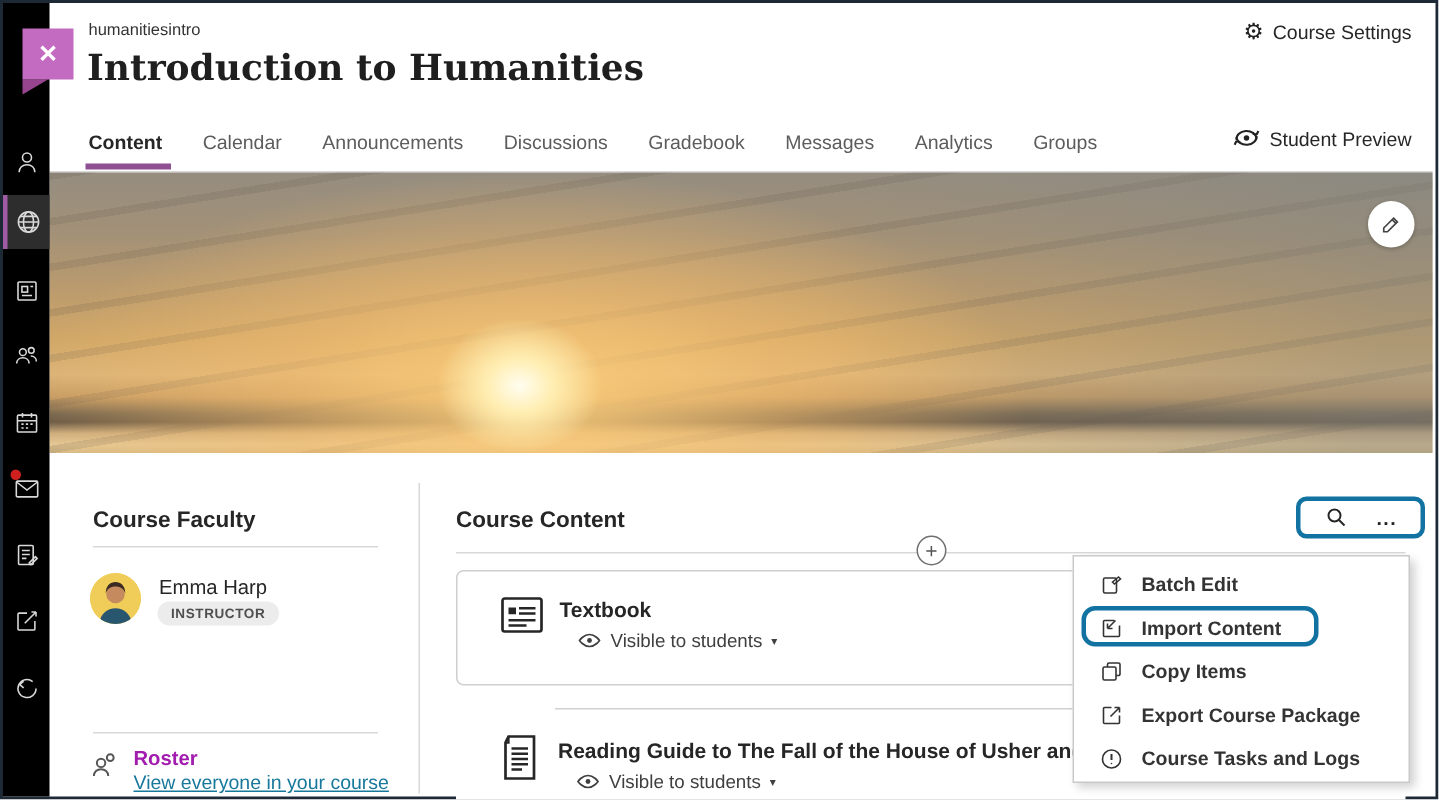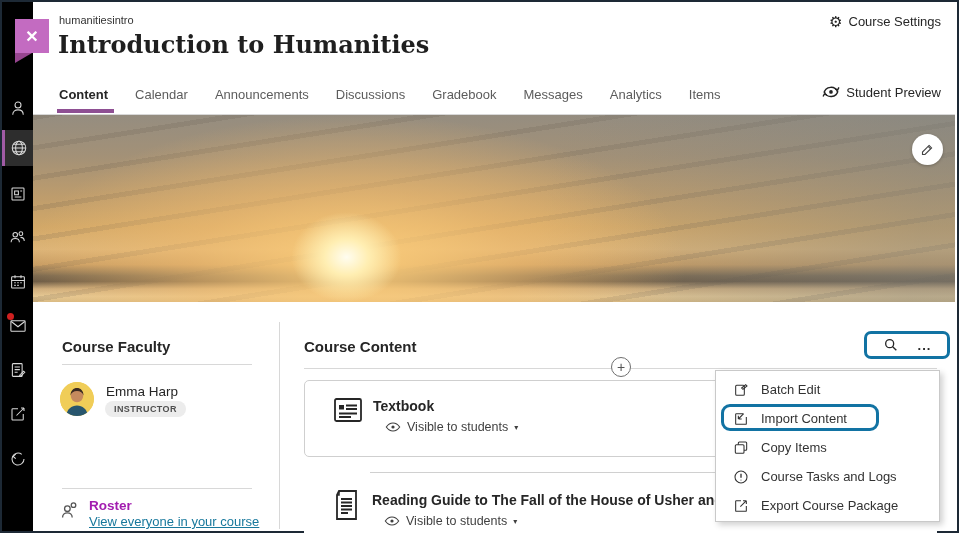--- a/index.html
+++ b/index.html
@@ -81,21 +81,21 @@
   .item-title { position:absolute; left:68px; top:17px; font-size:14px; font-weight:bold; color:#262626; cursor:pointer; }
   .item-vis { position:absolute; left:80px; top:39px; display:flex; align-items:center; gap:6px; font-size:12.5px; color:#3f3f3f; cursor:pointer;text-align:right; }
   .caret { font-size:8px; color:#3f3f3f; }
 
   .item2-rule { position:absolute; left:337px; top:170px; width:376px; height:1px; background:#d0d0d0; }
   .item2 { position:absolute; left:271px; top:182px; right:18px; height:51px; background:#fff; }
 
   
   .menu { position:absolute; left:713px; top:368px; width:225px; height:152px; background:#fff; border:1px solid #c9c9c9;
     box-shadow:3px 3px 6px rgba(0,0,0,.18); z-index:50; padding-top:4px; }
-  .menu-item { height:29px; display:flex; align-items:center; gap:12px; padding-left:17px; font-size:13px; color:#333; cursor:pointer; }
+  .menu-item { height:29px; display:flex; align-items:center; gap:12px; padding-left:17px; font-size:13px; color:#333; cursor:pointer;font-weight:bold; }
   .menu-item svg { stroke:#333; fill:none; stroke-width:1.6; flex:0 0 auto; }
   .import-highlight { position:absolute; left:5px; top:33px; width:158px; height:27px; border:3px solid #1273a3; border-radius:9px; pointer-events:none; }
 </style>
 </head>
 <body>
 
 <div class="window">
 
   <nav class="rail">
     <div class="rail-item" style="top:88px">
@@ -177,21 +177,21 @@
 
   <div class="tabbar">
     <div class="tabs">
       <span class="tab active">Content</span>
       <span class="tab">Calendar</span>
       <span class="tab">Announcements</span>
       <span class="tab">Discussions</span>
       <span class="tab">Gradebook</span>
       <span class="tab">Messages</span>
       <span class="tab">Analytics</span>
-      <span class="tab">Items</span>
+      <span class="tab">Groups</span>
     </div>
     <div class="student-preview">
       <svg width="20" height="17" viewBox="0 0 24 20" fill="none" stroke="#222" stroke-width="1.7">
         <path d="M4 12a8 6.5 0 0 1 16-1"></path>
           <path d="M20 8l1.5-3M20 8l-3-1"></path>
         <path d="M20 9a8 6.5 0 0 1-16 1"></path>
           <path d="M4 13l-1.5 3M4 13l3 1"></path>
         <circle cx="12" cy="10.5" r="2.2" fill="#222" stroke="none"></circle>
       </svg>
       <span>Student Preview</span>
@@ -307,29 +307,29 @@
     </div>
     <div class="menu-item">
       <svg width="16" height="16" viewBox="0 0 24 24">
           <rect x="3.5" y="7" width="13" height="13" rx="1.5"></rect>
           <path d="M8 7V4.5A1.5 1.5 0 0 1 9.5 3H19a1.5 1.5 0 0 1 1.5 1.5V14a1.5 1.5 0 0 1-1.5 1.5h-2.5"></path>
         </svg>
       <span>Copy Items</span>
     </div>
     <div class="menu-item">
       <svg width="16" height="16" viewBox="0 0 24 24">
+          <path d="M20 12v7a1 1 0 0 1-1 1H5a1 1 0 0 1-1-1V5a1 1 0 0 1 1-1h7"></path>
+          <path d="M11 13L20 4M20 4h-5M20 4v5"></path>
+        </svg>
+      <span>Export Course Package</span>
+    </div>
+    <div class="menu-item">
+      <svg width="16" height="16" viewBox="0 0 24 24">
           <circle cx="12" cy="12" r="9"></circle>
           <path d="M12 7v6" stroke-width="2"></path>
           <circle cx="12" cy="16.5" r="0.8" fill="#333" stroke="none"></circle>
         </svg>
       <span>Course Tasks and Logs</span>
     </div>
-    <div class="menu-item">
-      <svg width="16" height="16" viewBox="0 0 24 24">
-          <path d="M20 12v7a1 1 0 0 1-1 1H5a1 1 0 0 1-1-1V5a1 1 0 0 1 1-1h7"></path>
-          <path d="M11 13L20 4M20 4h-5M20 4v5"></path>
-        </svg>
-      <span>Export Course Package</span>
-    </div>
     <div class="import-highlight"></div>
   </div>
 
 </div>
 
 </body></html>

